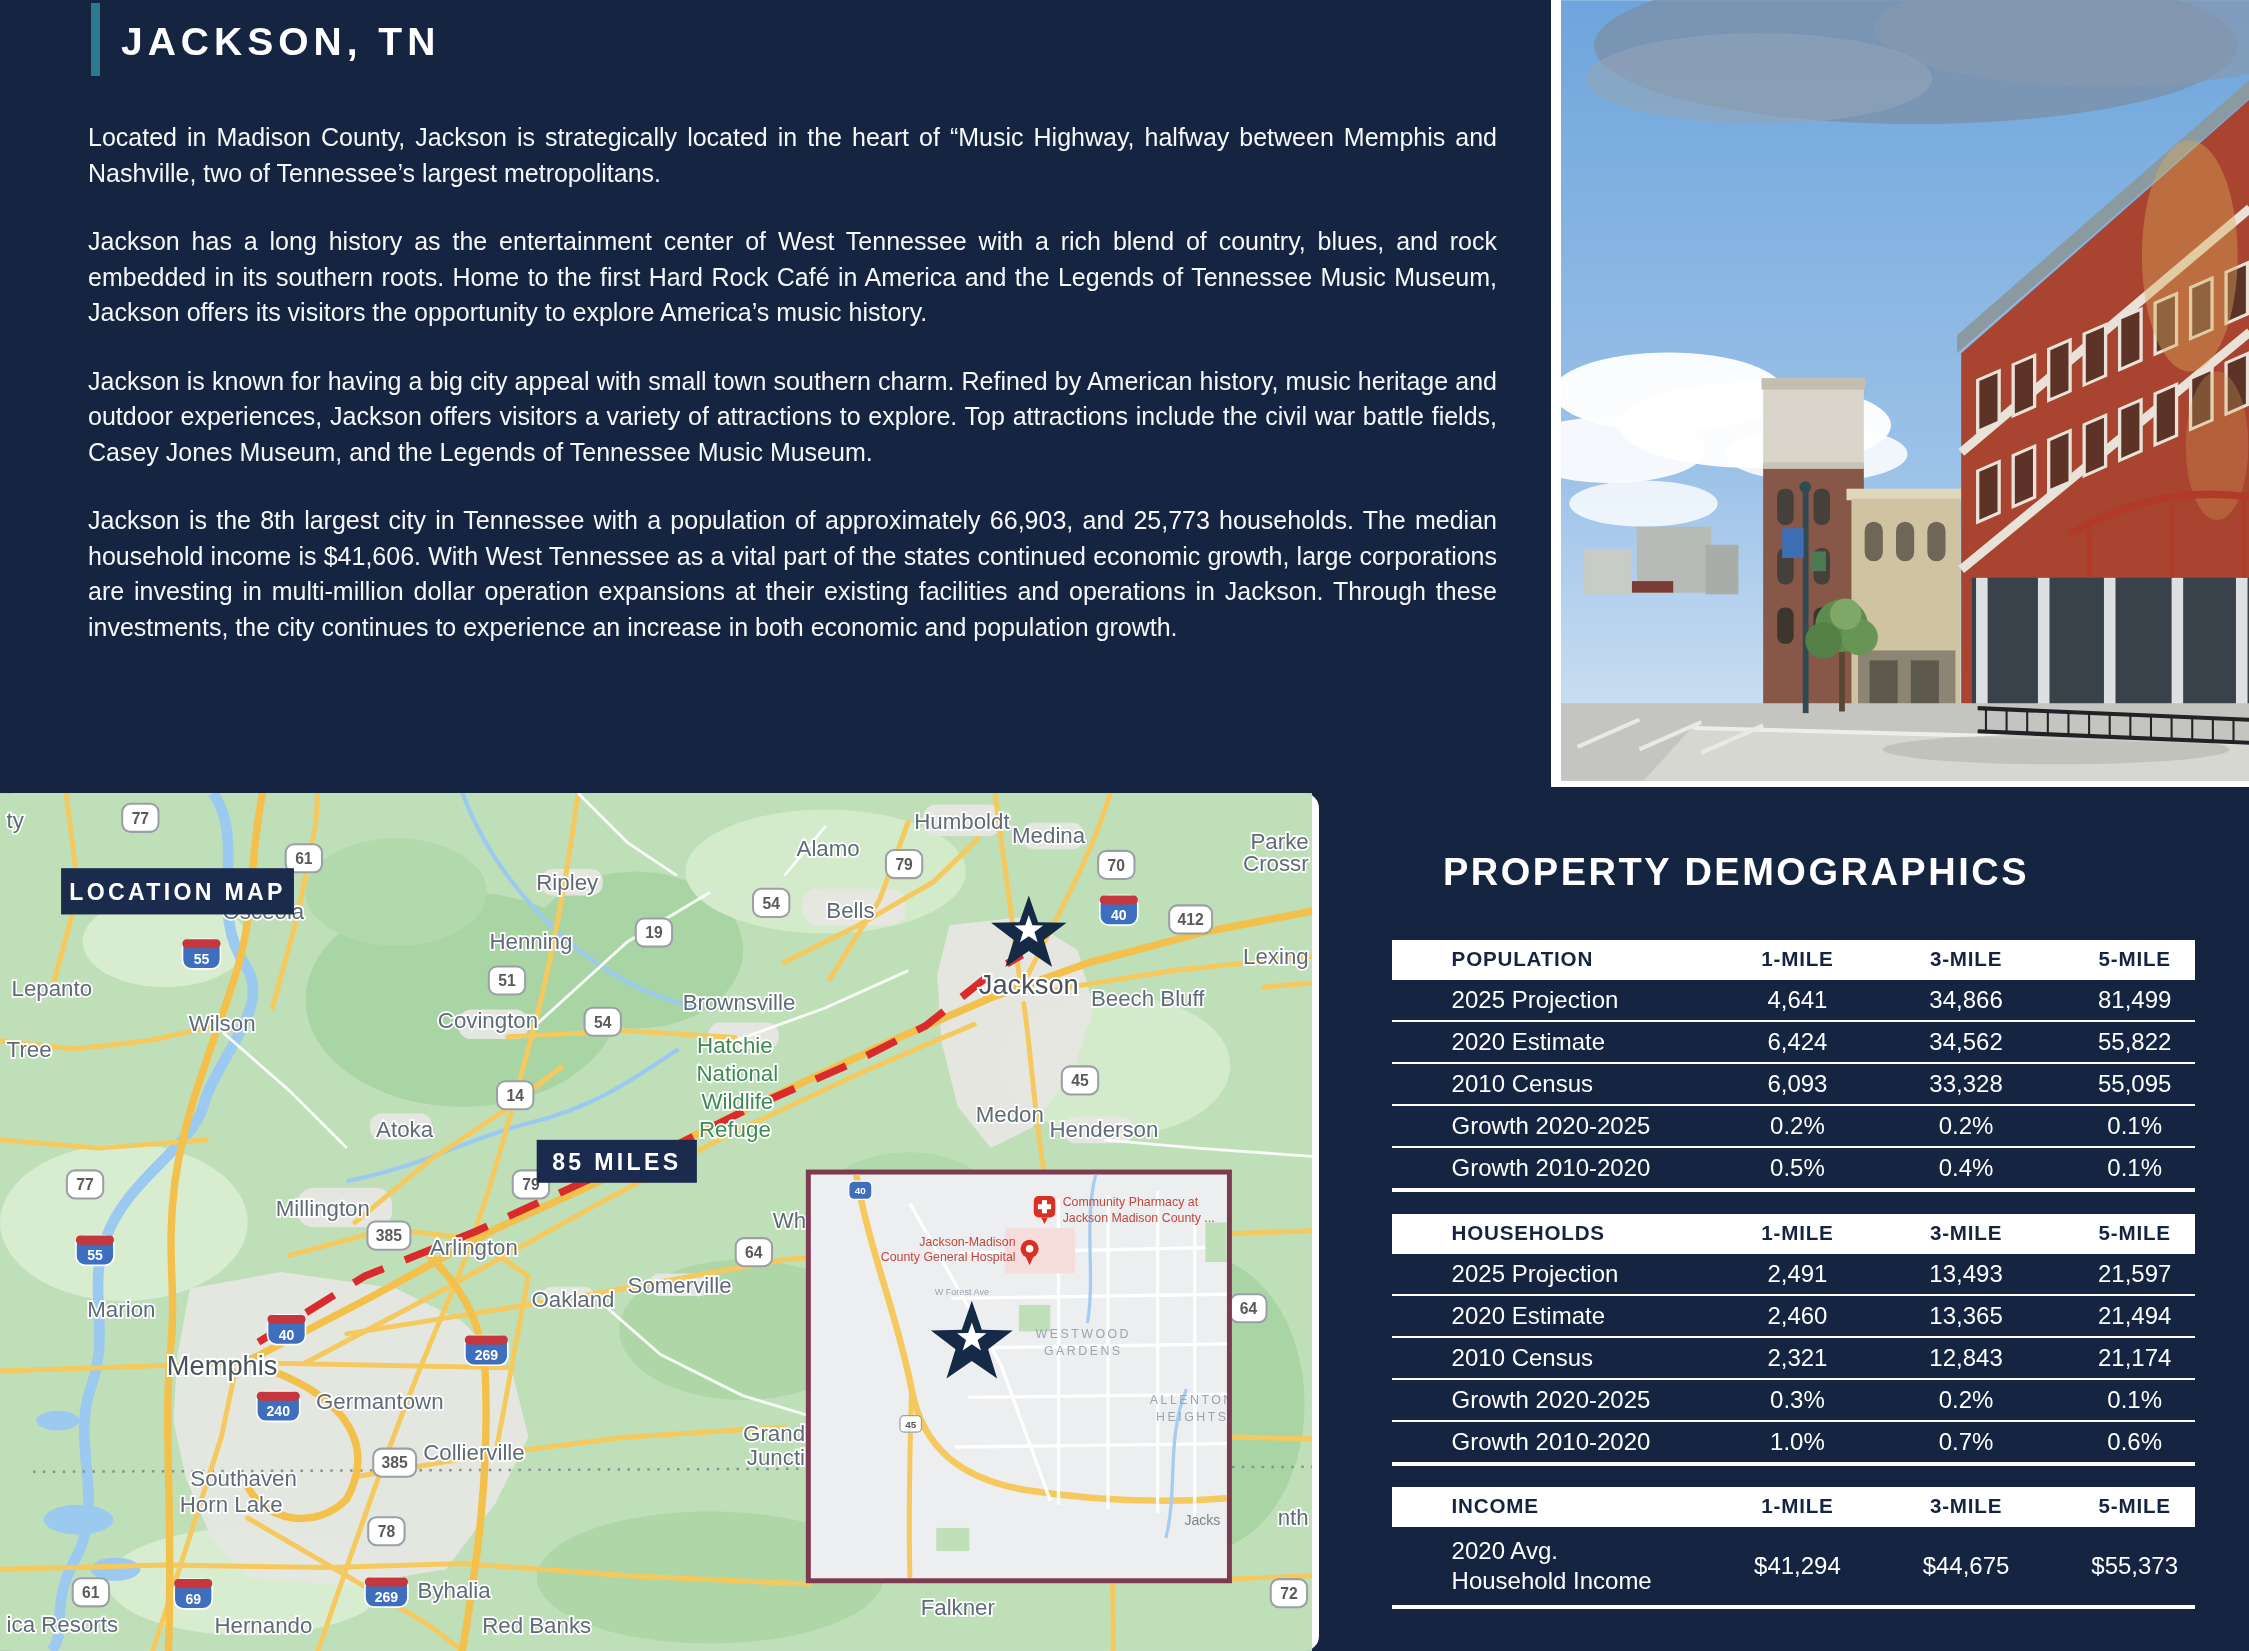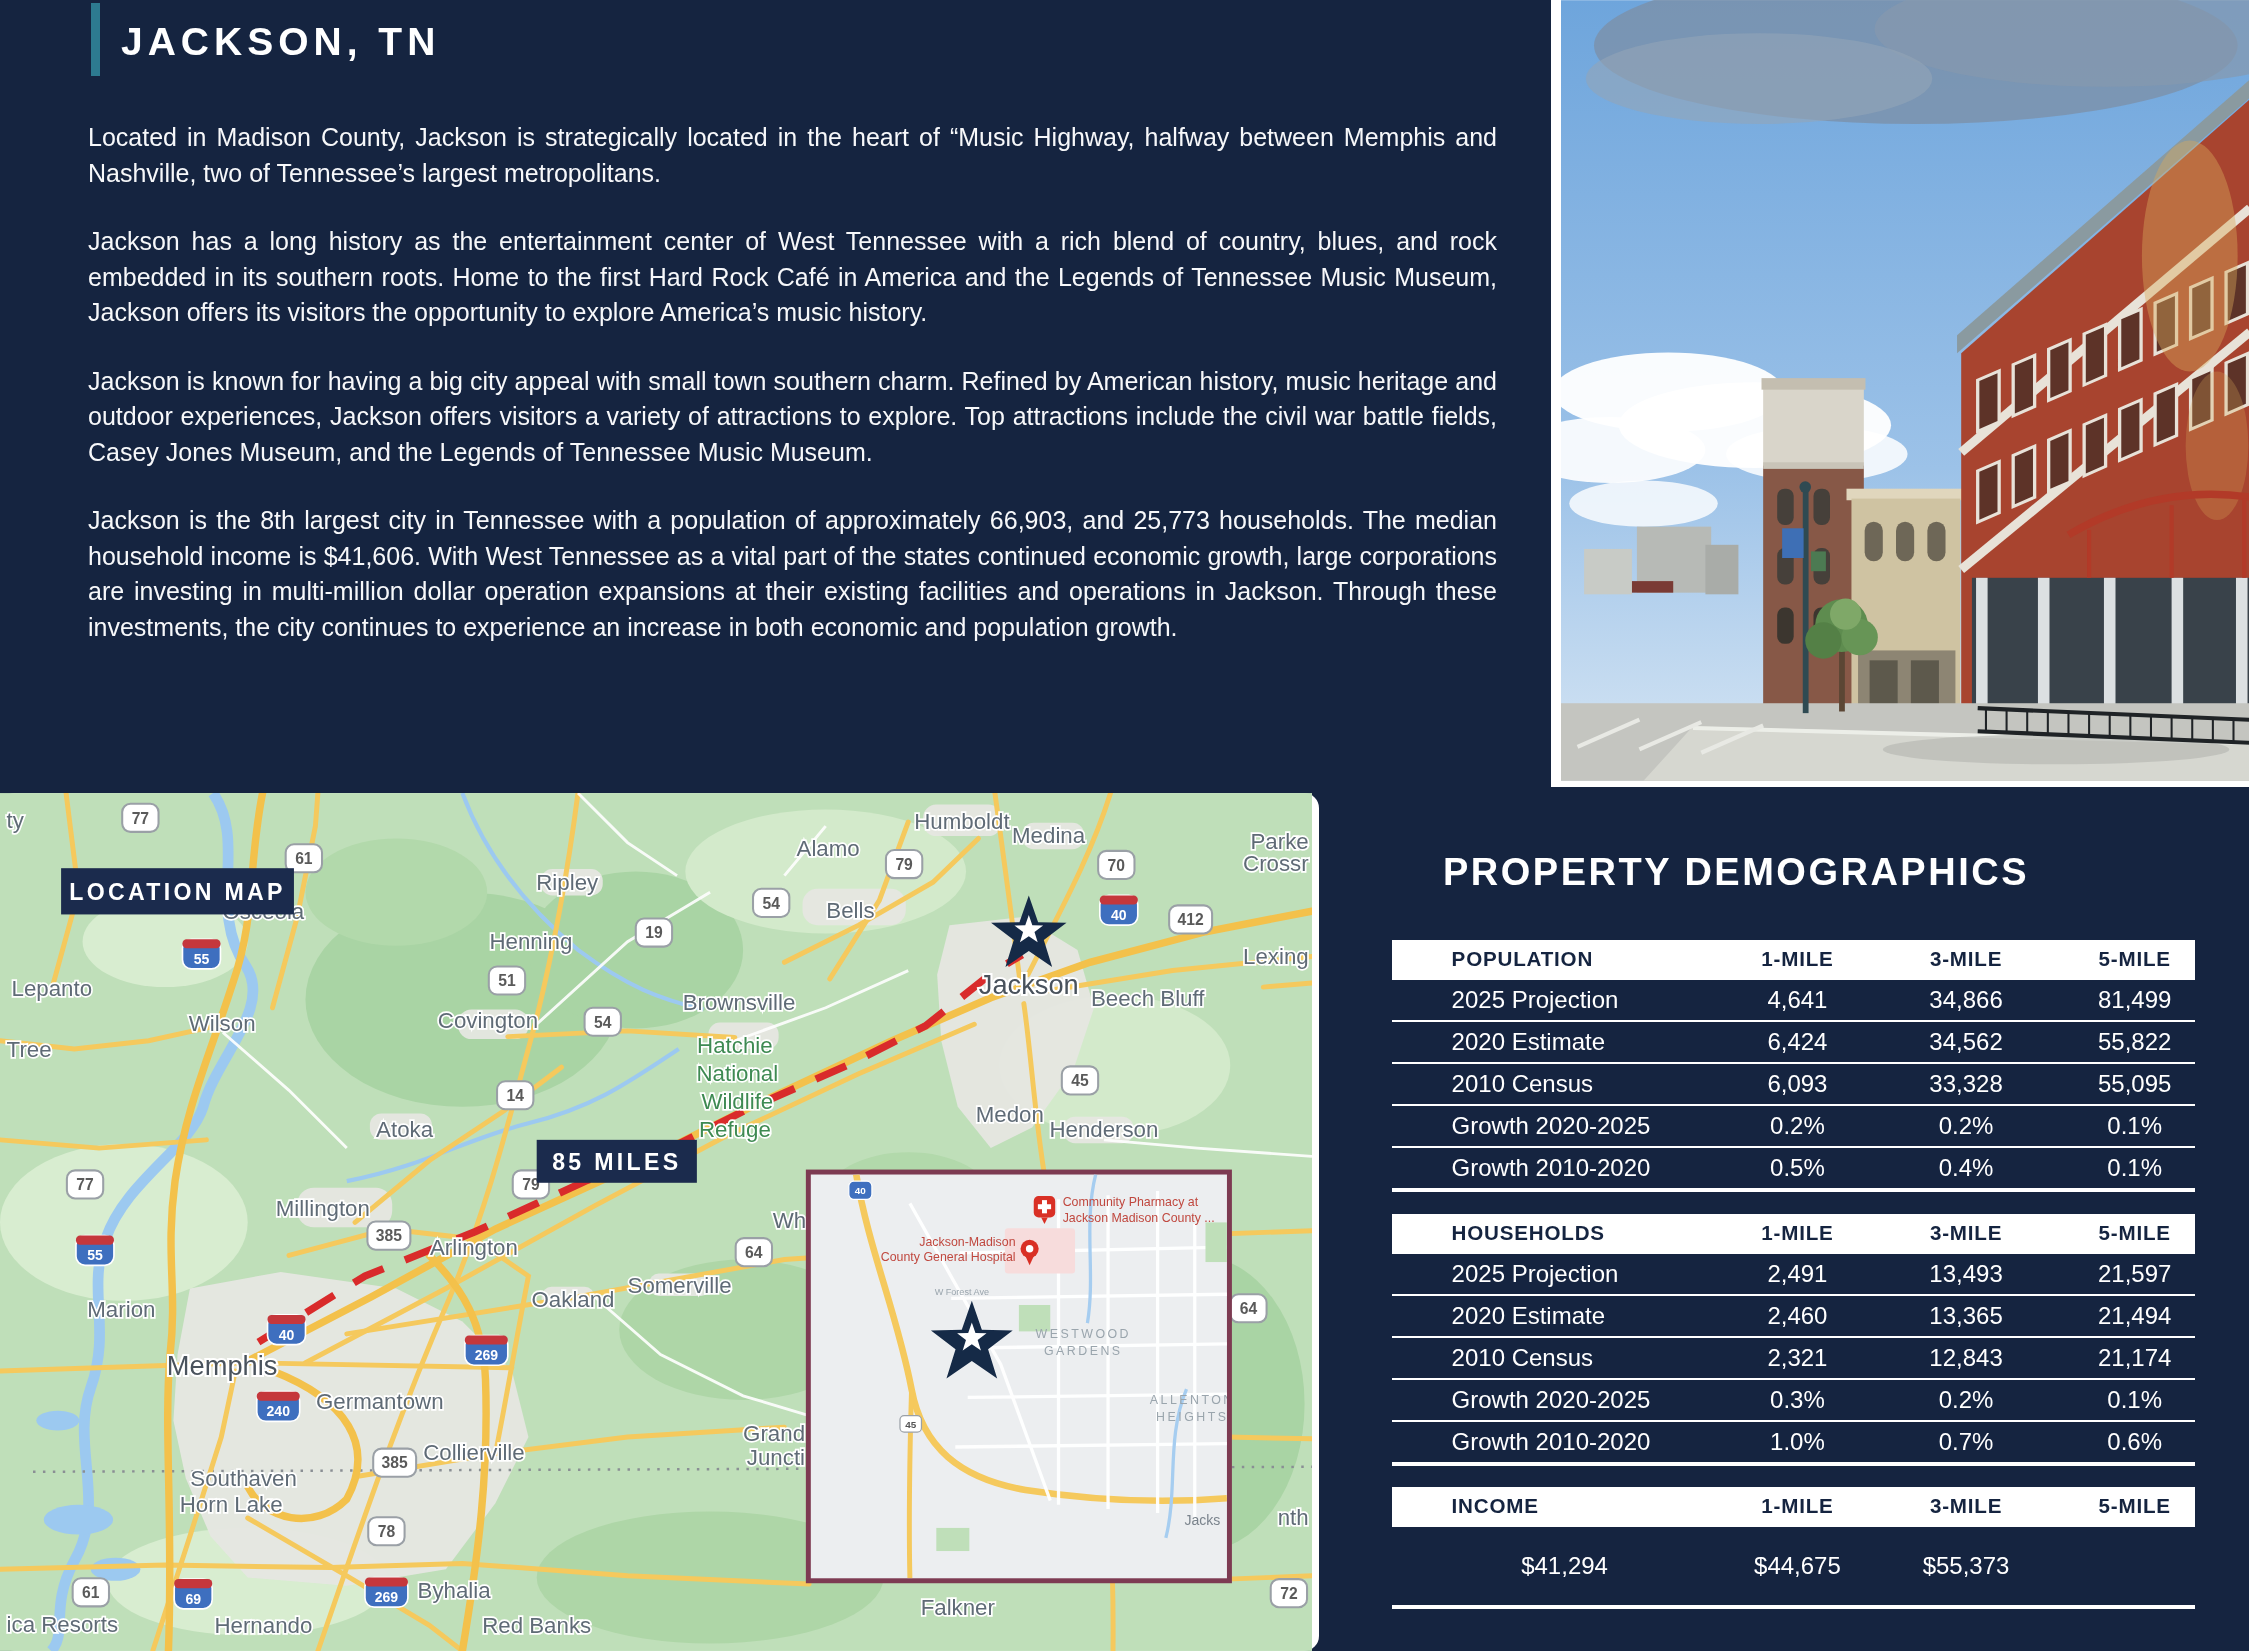--- a/index.html
+++ b/index.html
@@ -635,20 +635,24 @@
       </div>
 
       <div class="t-section">
         <div class="t-row t-head">
           <div class="cell lab">INCOME</div>
           <div class="cell">1-MILE</div>
           <div class="cell">3-MILE</div>
           <div class="cell">5-MILE</div>
         </div>
         <div class="t-row tall">
+          <div class="cell lab lab2">
+            <span>2020 Avg.</span><br>
+            <span>Household Income</span>
+          </div>
           <div class="cell">$41,294</div>
           <div class="cell">$44,675</div>
           <div class="cell">$55,373</div>
         </div>
       </div>
 
     </div>
   </section>
 </div>
 

